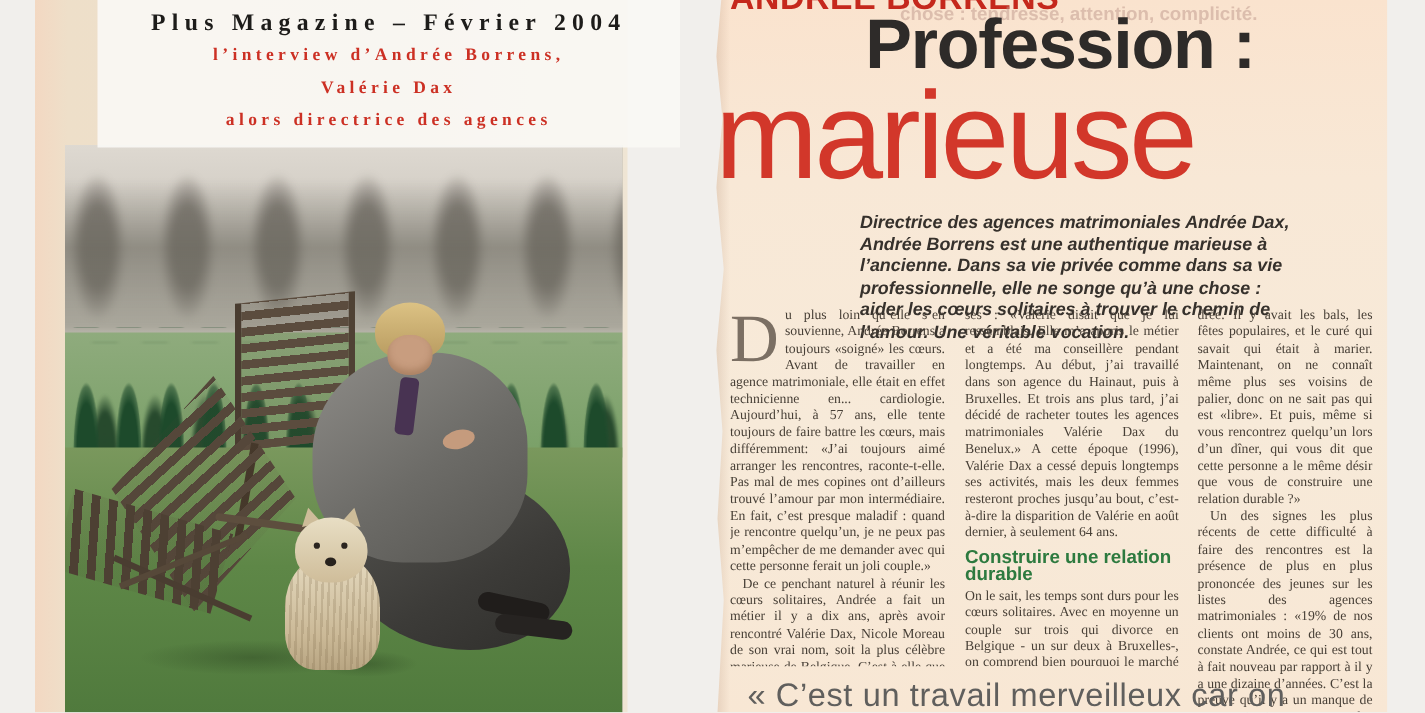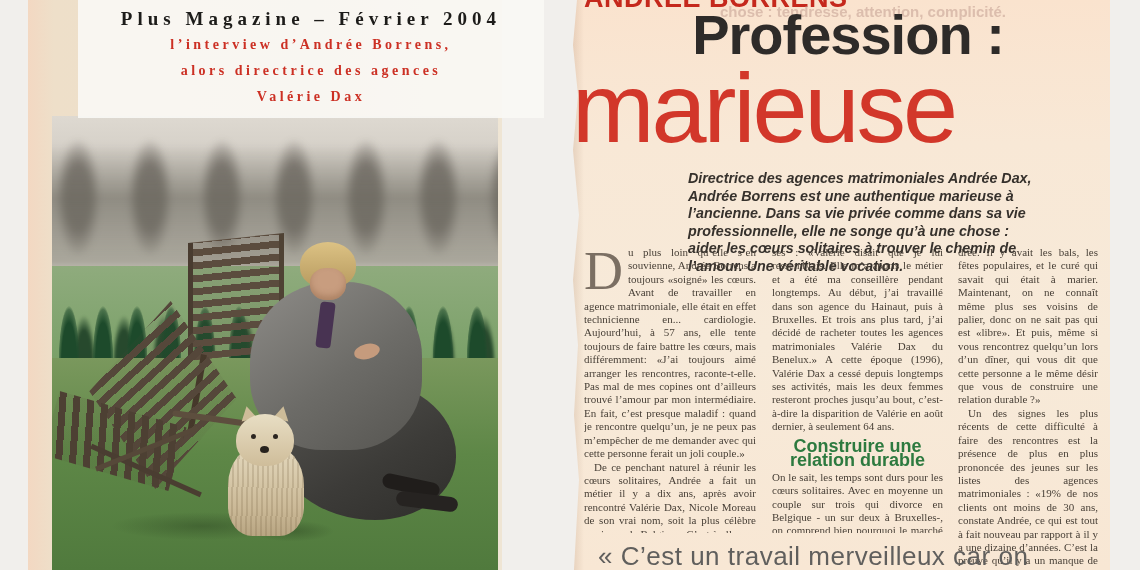--- a/index.html
+++ b/index.html
@@ -95,22 +95,22 @@
     font-style:italic;font-weight:700;font-size:14.3px;line-height:17.6px;color:#36312c;}
   .bodycol{position:absolute;top:246px;text-align:justify;overflow:hidden;
     font-family:"Liberation Serif",serif;font-size:11px;line-height:13.4px;color:#473f36;}
   .col1{left:14px;width:172px;height:287px;}
   .col2{left:202px;width:171px;height:287px;}
   .col3{left:388px;width:140px;height:324px;}
   .bodycol p{margin:0;}
   .bodycol p.ind{text-indent:10px;}
   .dropcap{float:left;font-family:"Liberation Serif",serif;font-size:54px;line-height:44px;
     color:#7b6f63;padding:3px 5px 0 0;}
-  .subhead{font-family:"Liberation Sans",sans-serif;font-weight:700;font-size:18px;line-height:14px;
-    color:#2d7a3f;margin:5px 0 4px 0;text-align:center;}
+  .subhead{font-family:"Liberation Sans",sans-serif;font-weight:700;font-size:15px;line-height:14px;
+    color:#2d7a3f;margin:5px 0 4px 0;text-align:left;}
   .pullquote{position:absolute;left:28px;top:541px;font-size:26px;letter-spacing:.5px;color:#605f5d;white-space:nowrap;}
 </style>
 </head>
 <body>
 
 <div class="stage">
 
   <section class="left-page">
     <div class="photo">
       <div class="sky"></div>
@@ -155,22 +155,22 @@
         <div class="dog-head"></div>
         <div class="dog-eye y1"></div>
         <div class="dog-eye y2"></div>
         <div class="dog-nose"></div>
       </div>
     </div>
 
     <div class="caption">
       <div class="cap-l1">Plus Magazine – Février 2004</div>
       <div class="cap-red">l’interview d’Andrée Borrens,</div>
+      <div class="cap-red">Valérie Dax</div>
       <div class="cap-red">alors directrice des agences</div>
-      <div class="cap-red">Valérie Dax</div>
     </div>
   </section>
 
   <section class="right-page">
     <div class="edge-shade"></div>
     <div class="kicker">ANDRÉE BORRENS</div>
     <div class="ghost">chose : tendresse, attention, complicité.</div>
     <div class="hl-black">Profession :</div>
     <div class="hl-red">marieuse</div>
     <div class="standfirst">Directrice des agences matrimoniales Andrée Dax, Andrée Borrens est une authentique marieuse à l’ancienne. Dans sa vie privée comme dans sa vie professionnelle, elle ne songe qu’à une chose : aider les cœurs solitaires à trouver le chemin de l’amour. Une véritable vocation.</div>

